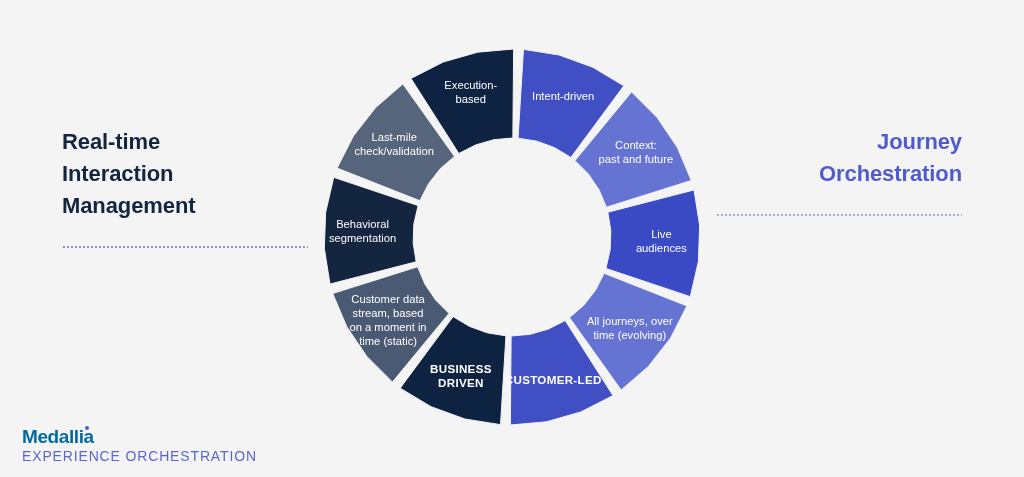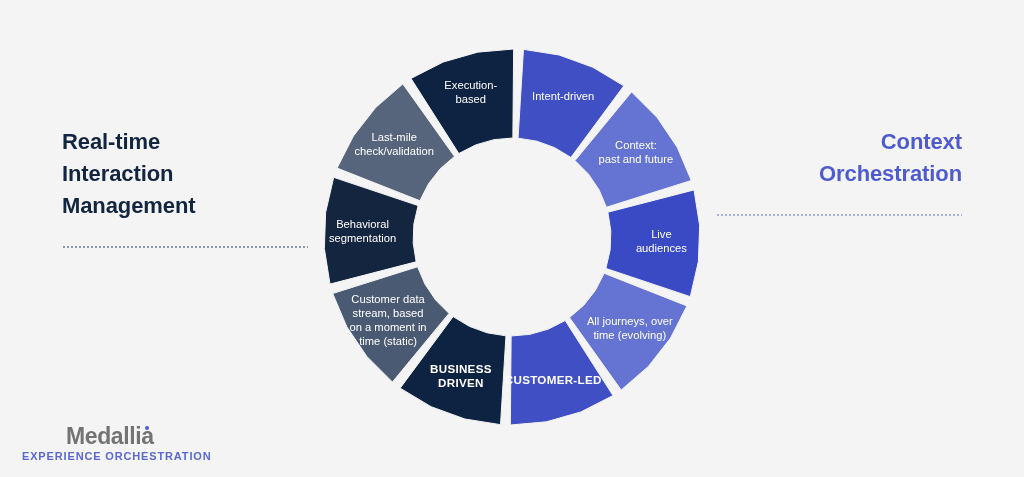--- a/index.html
+++ b/index.html
@@ -82,61 +82,60 @@
     letter-spacing: 0.3px;
   }
 
   
   #logo {
     position: absolute;
     left: 22px;
     bottom: 15px;
   }
   .logo-word {
-    font-size: 23px;
+    font-size: 19px;
     font-weight: bold;
-    color: #737373;
+    color: #0369a1;
     letter-spacing: -0.4px;
     line-height: 25px;
     position: relative;
     display: inline-block;
-    margin-left: 44px;
   }
   .logo-dot {
     position: absolute;
     width: 4.5px;
     height: 4.5px;
     border-radius: 50%;
     background: #4e5bd0;
     right: 4.5px;
     top: 1.5px;
   }
   .logo-tag {
-    font-size: 11px;
-    font-weight: bold;
+    font-size: 14px;
+    font-weight: normal;
     color: #5b67cf;
     letter-spacing: 0.85px;
     line-height: 12px;
     margin-top: 1px;
   }
 </style>
 </head>
 <body>
 
 <div id="slide">
 
   <div class="side-block side-left">
     <h2 class="side-title">Real-time
 Interaction
 Management</h2>
     <div class="dot-rule"></div>
   </div>
 
   <div class="side-block side-right">
-    <h2 class="side-title">Context
+    <h2 class="side-title">Journey
 Orchestration</h2>
     <div class="dot-rule"></div>
   </div>
 
   <div id="donut-wrap">
     <svg id="donut" viewBox="0 0 434 434">
       <g id="seg-layer">
           <polygon points="228.48,29.35 264.07,34.99 297.94,47.31 328.83,65.87 275.89,137.42 259.62,127.64 241.79,121.15 223.04,118.18" fill="#4050c4" stroke="#f4f4f4" stroke-width="1"></polygon>
           <polygon points="336.58,71.93 362.07,97.42 382.22,127.29 396.30,160.47 311.42,187.23 304.00,169.76 293.39,154.03 279.97,140.61" fill="#6573d2" stroke="#f4f4f4" stroke-width="1"></polygon>
           <polygon points="399.01,169.93 404.65,205.52 403.39,241.54 395.28,276.65 310.88,248.41 315.15,229.92 315.82,210.96 312.85,192.21" fill="#3a49c4" stroke="#f4f4f4" stroke-width="1"></polygon>

